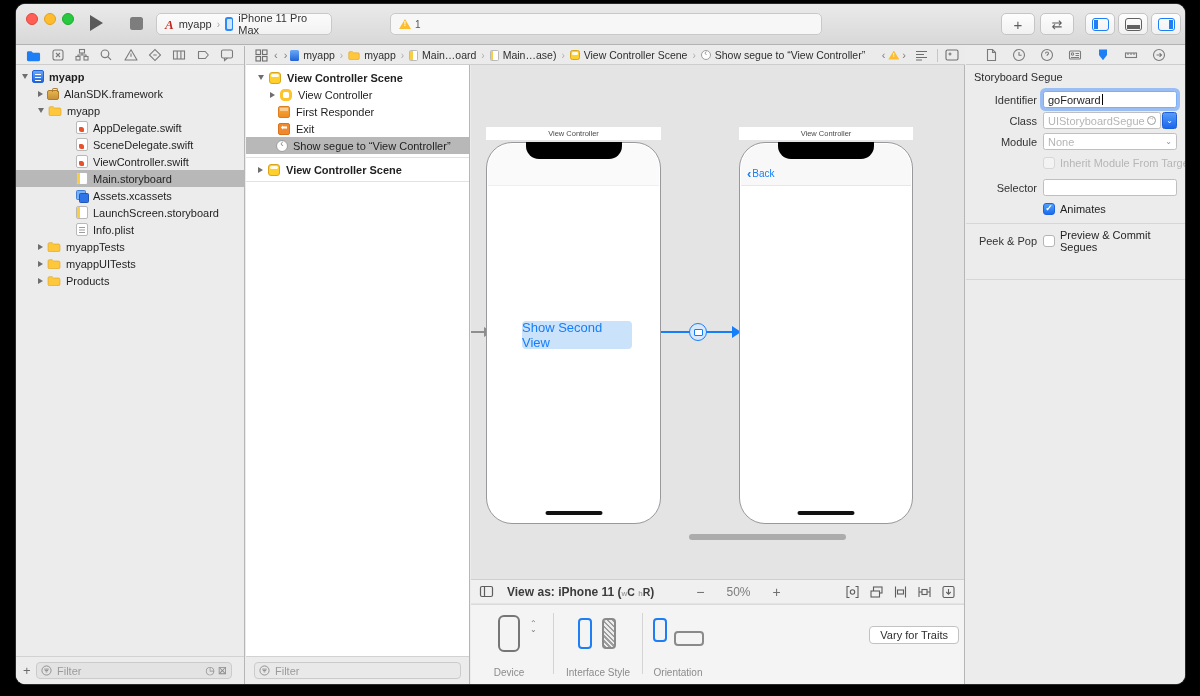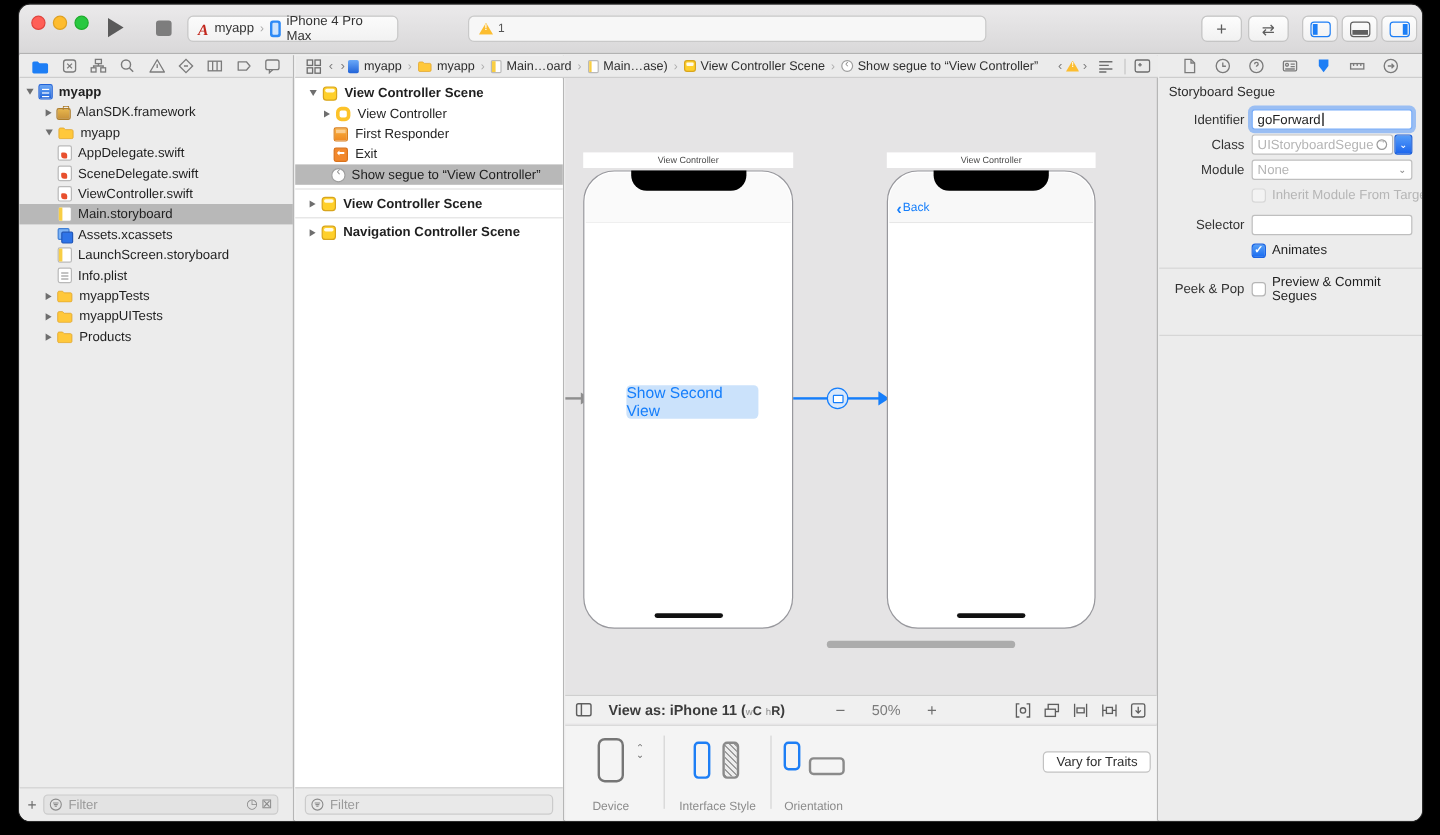--- a/index.html
+++ b/index.html
@@ -50,21 +50,21 @@
   .tabbar{height:19px;border-bottom:1px solid #cdcdcd;display:flex;align-items:center;justify-content:space-between;
     padding:0 10px;background:#ececec;}
   .tabbar svg{display:block;cursor:pointer;}
   
   #file-tree{position:absolute;left:0;right:0;top:20px;bottom:28px;padding-top:2px;font-size:11px;color:#1f1f1f;}
   .nrow{height:17px;display:flex;align-items:center;white-space:nowrap;cursor:default;}
   .nrow.sel{background:#b8b8b8;}
   .nrow .lbl{margin-left:5px;}
   .tri{width:0;height:0;border-left:5px solid #6e6e6e;border-top:3.5px solid transparent;border-bottom:3.5px solid transparent;flex:none;}
   .tri.open{border-left:3.5px solid transparent;border-right:3.5px solid transparent;border-top:5px solid #6e6e6e;border-bottom:none;}
-  .ind0{padding-left:6px;}.ind1{padding-left:22px;}.ind2{padding-left:32px;}
+  .ind0{padding-left:6px;}.ind1{padding-left:22px;}.ind2{padding-left:60px;}
   .fi{width:12px;height:13px;position:relative;flex:none;margin-left:4px;}
   .fi-doc{background:#fff;border:1px solid #b9b9b9;border-radius:2px;}
   .fi-proj{background:linear-gradient(#6aa9f8,#2163d8);border:1px solid #2163d8;border-radius:2px;}
   .fi-proj::after{content:"";position:absolute;left:2px;top:3px;right:2px;height:1px;background:#fff;box-shadow:0 3px #fff,0 6px #fff;}
   .fi-frame{height:10px;margin-top:2px;background:linear-gradient(#e7b54c,#c8923a);border:1px solid #ad7d2c;border-radius:2px;}
   .fi-frame::before{content:"";position:absolute;left:3.5px;top:-3px;width:4px;height:3px;border:1px solid #ad7d2c;border-bottom:none;border-radius:2px 2px 0 0;}
   .fi-swift::after{content:"";position:absolute;left:1.5px;bottom:1.5px;width:5px;height:5px;background:#e8502e;border-radius:1px 2.5px 1px 2.5px;}
   .fi-sb::before{content:"";position:absolute;left:0;top:0;bottom:0;width:3px;background:#f8ce45;border-radius:1px 0 0 1px;}
   .fi-assets{border:none;background:none;}
   .fi-assets::before{content:"";position:absolute;left:0;top:1px;width:8px;height:8px;background:#7db3f5;border:1px solid #3f7fd6;border-radius:1.5px;}
@@ -197,21 +197,21 @@
     <span class="tl yellow"></span>
     <span class="tl green"></span>
     <div id="play-btn"></div>
     <div id="stop-btn"></div>
 
     <div id="scheme" class="pill">
       <span class="appicon">A</span>
       <span>myapp</span>
       <span class="crumb-sep">›</span>
       <span class="dest-phone"></span>
-      <span>iPhone 4 Pro Max</span>
+      <span>iPhone 11 Pro Max</span>
     </div>
 
     <div id="status-pill" class="pill">
       <span class="warn"></span>
       <span class="warn-count">1</span>
     </div>
 
     <div id="add-btn" class="tbtn">+</div>
     <div id="swap-btn" class="tbtn">⇄</div>
     <div class="tbtn" style="left:1069px;width:30px;">
@@ -426,25 +426,20 @@
           <span class="oi oi-segue" style="margin-left:0"></span>
           <span class="lbl" style="margin-left:5px">Show segue to “View Controller”</span>
         </div>
       <div class="osep"></div>
       <div class="orow hdr" style="padding-left:12px">
           <span class="tri"></span>
           <span class="oi oi-scene"></span>
           <span class="lbl" style="margin-left:6px">View Controller Scene</span>
         </div>
       <div class="osep"></div>
-      <div class="orow hdr" style="padding-left:12px">
-          <span class="tri"></span>
-          <span class="oi oi-scene"></span>
-          <span class="lbl" style="margin-left:6px">Navigation Controller Scene</span>
-        </div>
     </div>
     <div class="filterbar" style="background:#ececec">
       <div class="ffield" style="left:8px;right:8px;background:#e9e9e9;">
         <svg width="11" height="11" viewBox="0 0 12 12" fill="none" stroke="#8b8b8b">
             <circle cx="6" cy="6" r="5"></circle>
             <path d="M3.5 4.5h5M4.2 6h3.6M5 7.5h2"></path>
           </svg>
         <input placeholder="Filter" style="">
       </div>
     </div>

